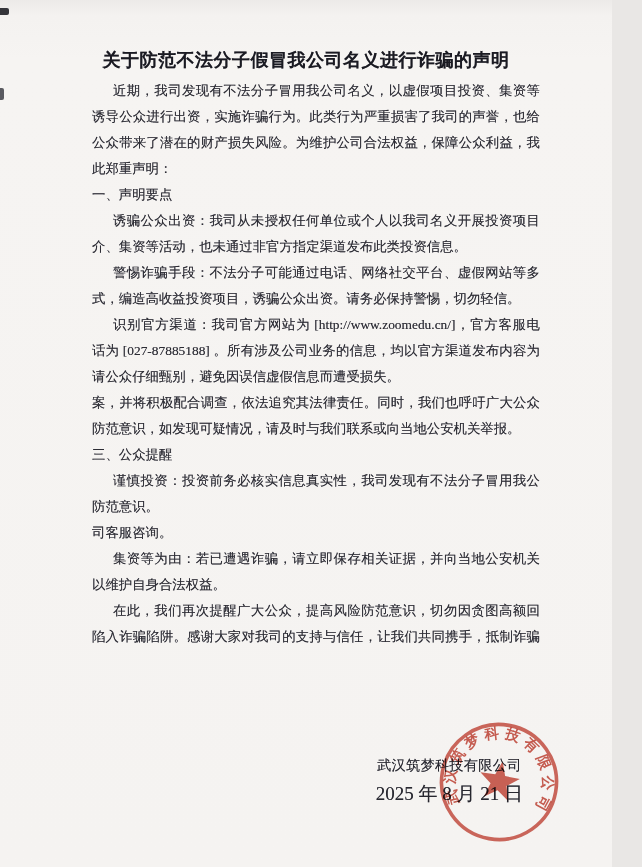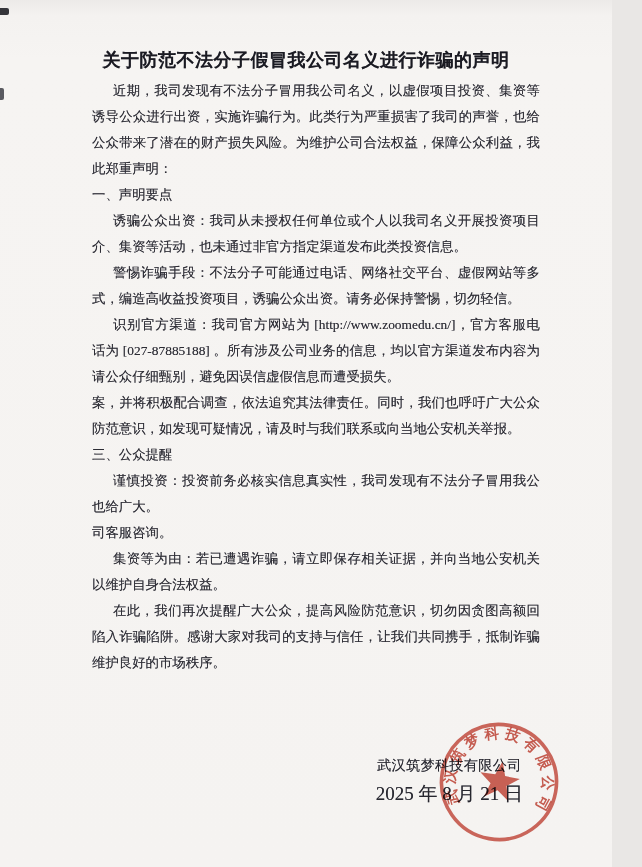--- a/index.html
+++ b/index.html
@@ -100,27 +100,26 @@
       <div class="line end">介、集资等活动，也未通过非官方指定渠道发布此类投资信息。</div>
       <div class="line first">警惕诈骗手段：不法分子可能通过电话、网络社交平台、虚假网站等多种方</div>
       <div class="line end">式，编造高收益投资项目，诱骗公众出资。请务必保持警惕，切勿轻信。</div>
       <div class="line first">识别官方渠道：我司官方网站为 [http://www.zoomedu.cn/]，官方客服电</div>
       <div class="line">话为 [027-87885188] 。所有涉及公司业务的信息，均以官方渠道发布内容为准。</div>
       <div class="line end">请公众仔细甄别，避免因误信虚假信息而遭受损失。</div>
       <div class="line">案，并将积极配合调查，依法追究其法律责任。同时，我们也呼吁广大公众提高</div>
       <div class="line end">防范意识，如发现可疑情况，请及时与我们联系或向当地公安机关举报。</div>
       <div class="line heading">三、公众提醒</div>
       <div class="line first">谨慎投资：投资前务必核实信息真实性，我司发现有不法分子冒用我公司名义</div>
-      <div class="line end">也给广大。</div>
+      <div class="line end">防范意识。</div>
       <div class="line end">司客服咨询。</div>
       <div class="line first">集资等为由：若已遭遇诈骗，请立即保存相关证据，并向当地公安机关报案，</div>
       <div class="line end">以维护自身合法权益。</div>
       <div class="line first">在此，我们再次提醒广大公众，提高风险防范意识，切勿因贪图高额回报而</div>
       <div class="line">陷入诈骗陷阱。感谢大家对我司的支持与信任，让我们共同携手，抵制诈骗行为，</div>
-      <div class="line end">维护良好的市场秩序。</div>
     </div>
 
   <div class="signature">
     <div class="sig-company">武汉筑梦科技有限公司</div>
     <div class="sig-date">2025 年 8 月 21 日</div>
   </div>
 
   <svg class="seal" viewBox="0 0 162 162" xmlns="http://www.w3.org/2000/svg">
     <g transform="rotate(10 81 81)">
       <circle cx="81" cy="81" r="57.5" fill="none" stroke="#bf3526" stroke-width="3.6" opacity="0.82"></circle>

